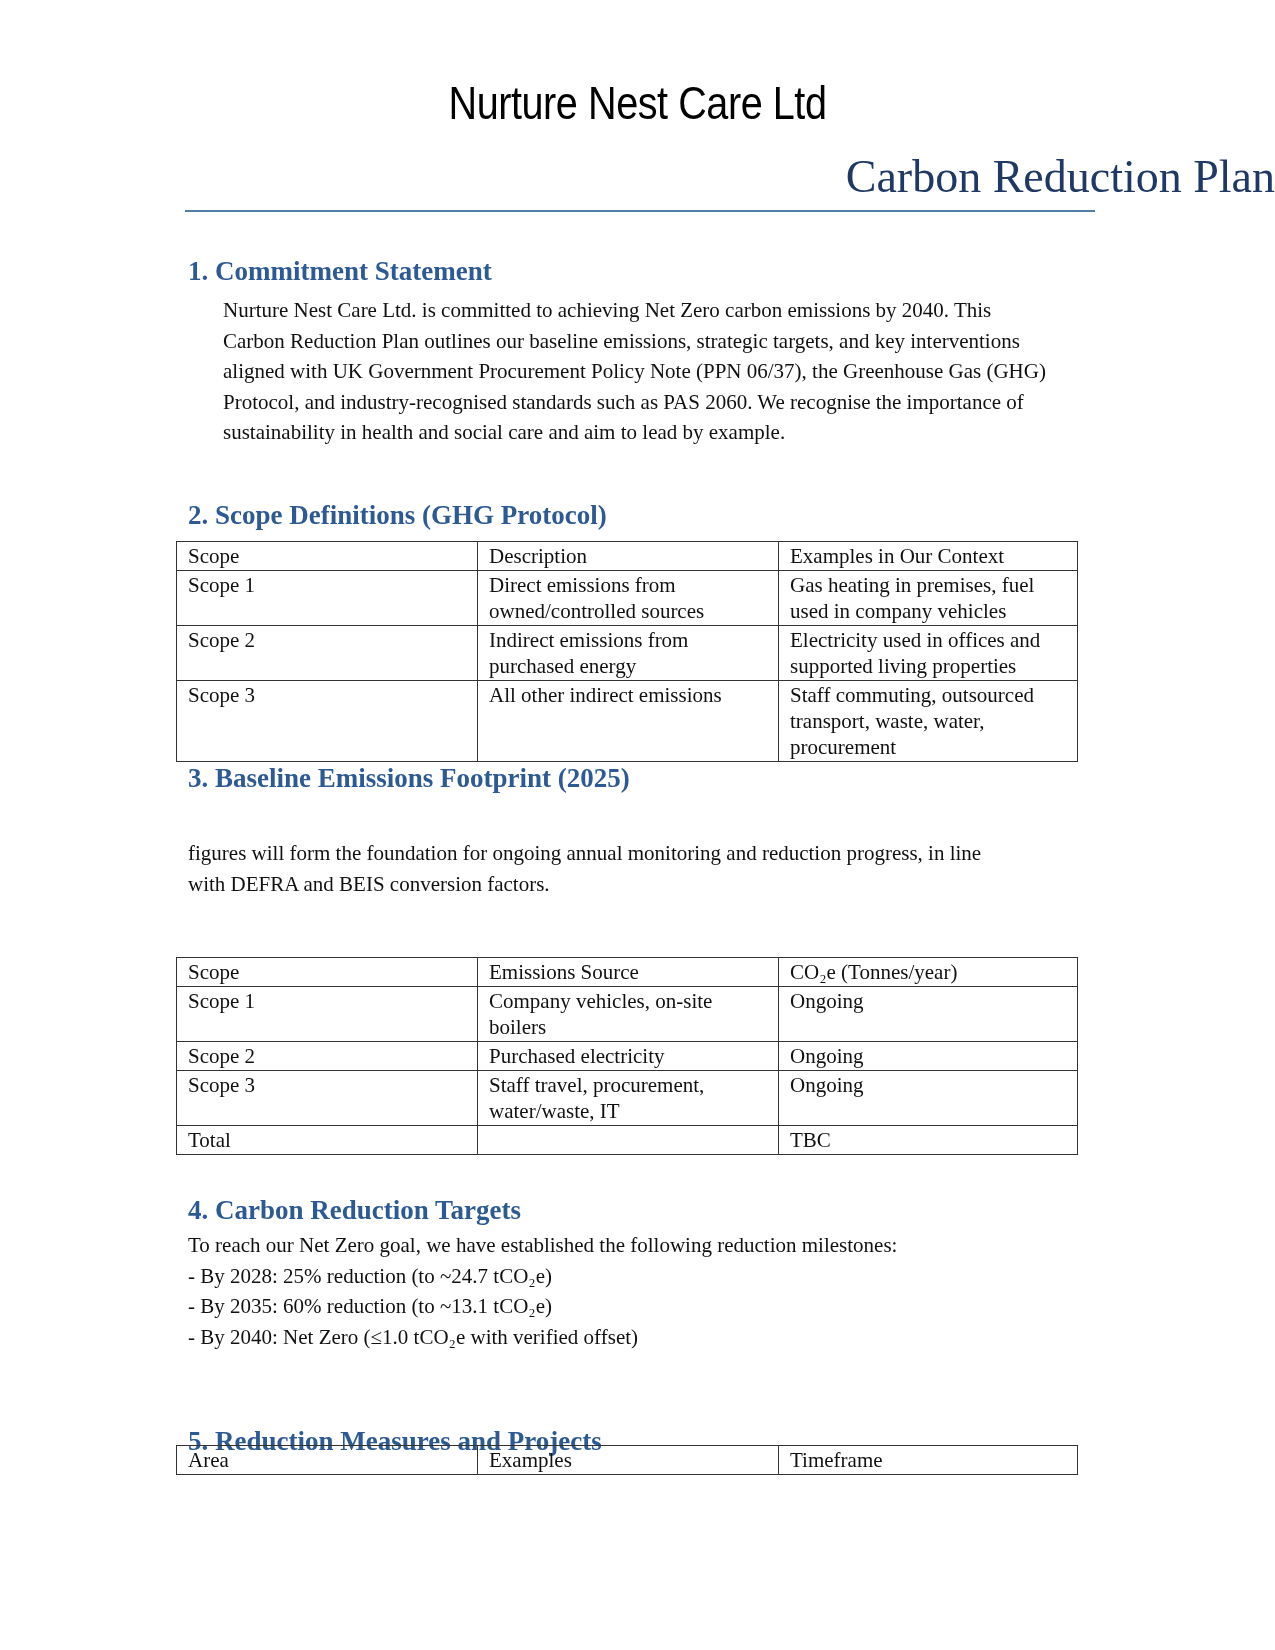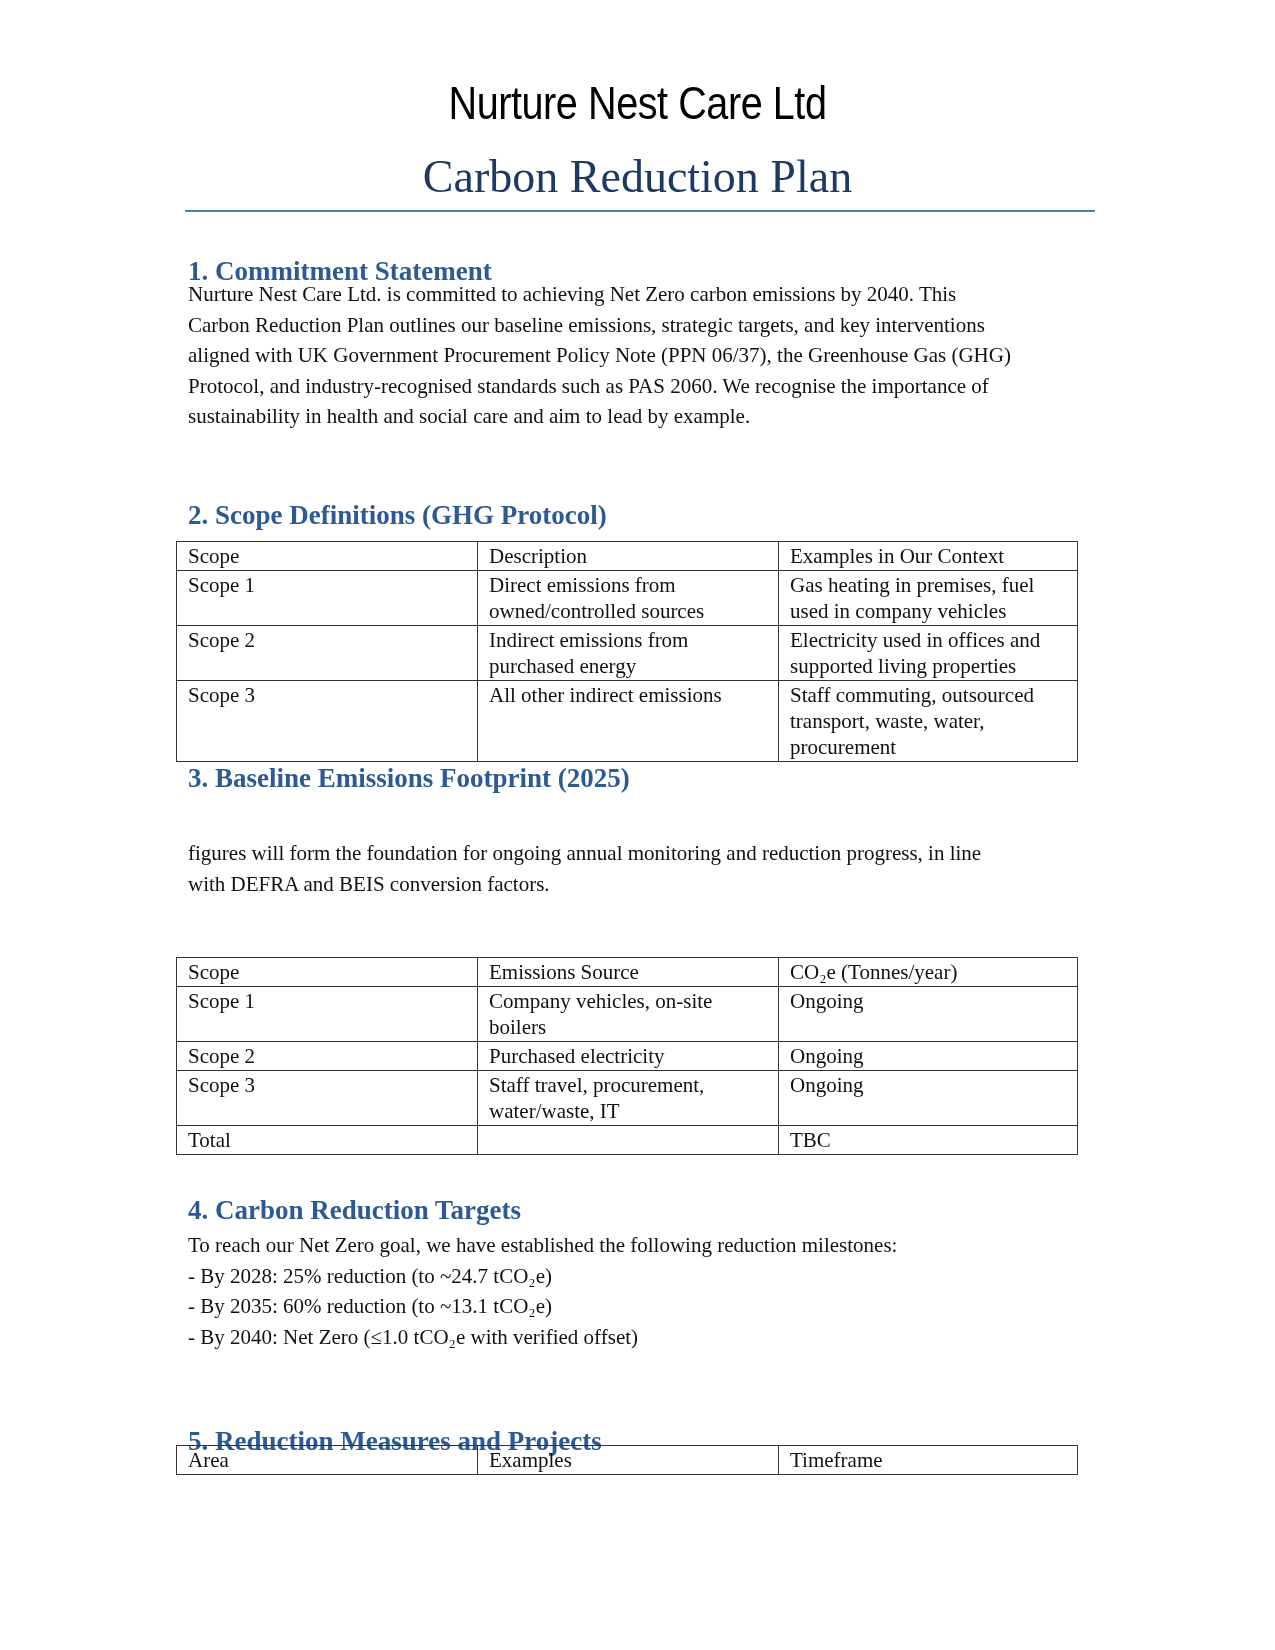--- a/index.html
+++ b/index.html
@@ -2,42 +2,42 @@
 <html><head>
   <meta charset="utf-8">
   <style>
     html, body { margin: 0; padding: 0; background: #ffffff; }
     body { width: 1275px; height: 1650px; position: relative; overflow: hidden;
            font-family: "Liberation Serif", serif; color: #111; }
     .page { position: absolute; left: 0; top: 0; width: 1275px; height: 1506px; }
     .title { position: absolute; left: 0; width: 1275px; text-align: center; top: 76px;
              font-family: "Liberation Sans", sans-serif; font-size: 46px; color: #000;
              letter-spacing: -0.5px; transform: scaleX(0.86); }
-    .subtitle { position: absolute; left: 0; width: 1275px; text-align: center; top: 150px;
+    .subtitle { position: absolute; left: 0; width: 1275px; text-align: right; top: 150px;
                 font-size: 46px; color: #1f3864; }
     .rule { position: absolute; left: 185px; width: 910px; top: 210px; height: 2px; background: #4f7ea8; }
     .h { position: absolute; left: 188px; font-weight: bold; font-size: 27px; color: #2e5a94; }
     .p { position: absolute; left: 188px; width: 920px; font-size: 21px; line-height: 30.5px; color: #111; }
     .line { display: block; white-space: nowrap; }
     table.t { position: absolute; left: 176px; width: 902px; border-collapse: collapse; font-size: 21px; }
     table.t td { border: 1.5px solid #333; vertical-align: top; padding: 1px 10px 1px 11px; line-height: 26px; }
     table.t td.c1 { width: 279px; }
     table.t td.c2 { width: 279px; }
   </style>
 </head>
 <body>
 
 <div class="page">
 
   <div class="title">Nurture Nest Care Ltd</div>
   <div class="subtitle">Carbon Reduction Plan</div>
   <div class="rule"></div>
 
   <div class="h" style="top:256px;">1. Commitment Statement</div>
-  <div class="p" style="top:279px;">
+  <div class="p" style="top:295px;margin-left:35px;">
     <span class="line">Nurture Nest Care Ltd. is committed to achieving Net Zero carbon emissions by 2040. This</span>
     <span class="line">Carbon Reduction Plan outlines our baseline emissions, strategic targets, and key interventions</span>
     <span class="line">aligned with UK Government Procurement Policy Note (PPN 06/37), the Greenhouse Gas (GHG)</span>
     <span class="line">Protocol, and industry-recognised standards such as PAS 2060. We recognise the importance of</span>
     <span class="line">sustainability in health and social care and aim to lead by example.</span>
   </div>
 
   <div class="h" style="top:500px;">2. Scope Definitions (GHG Protocol)</div>
   <table class="t" style="top:541px;">
     <tbody>

